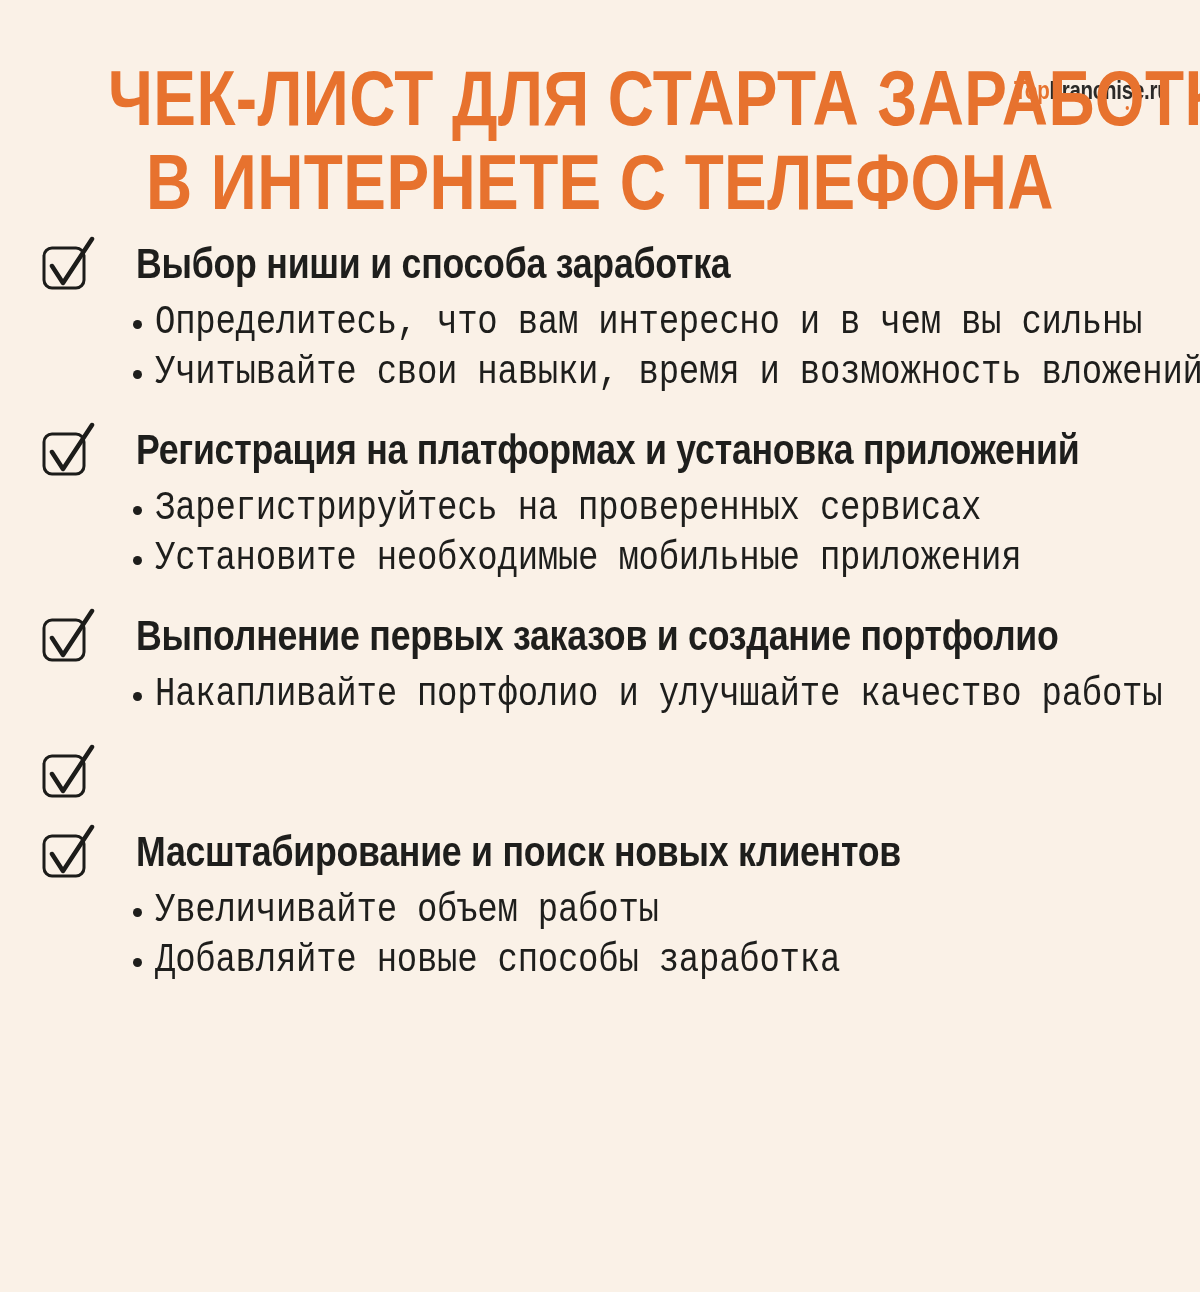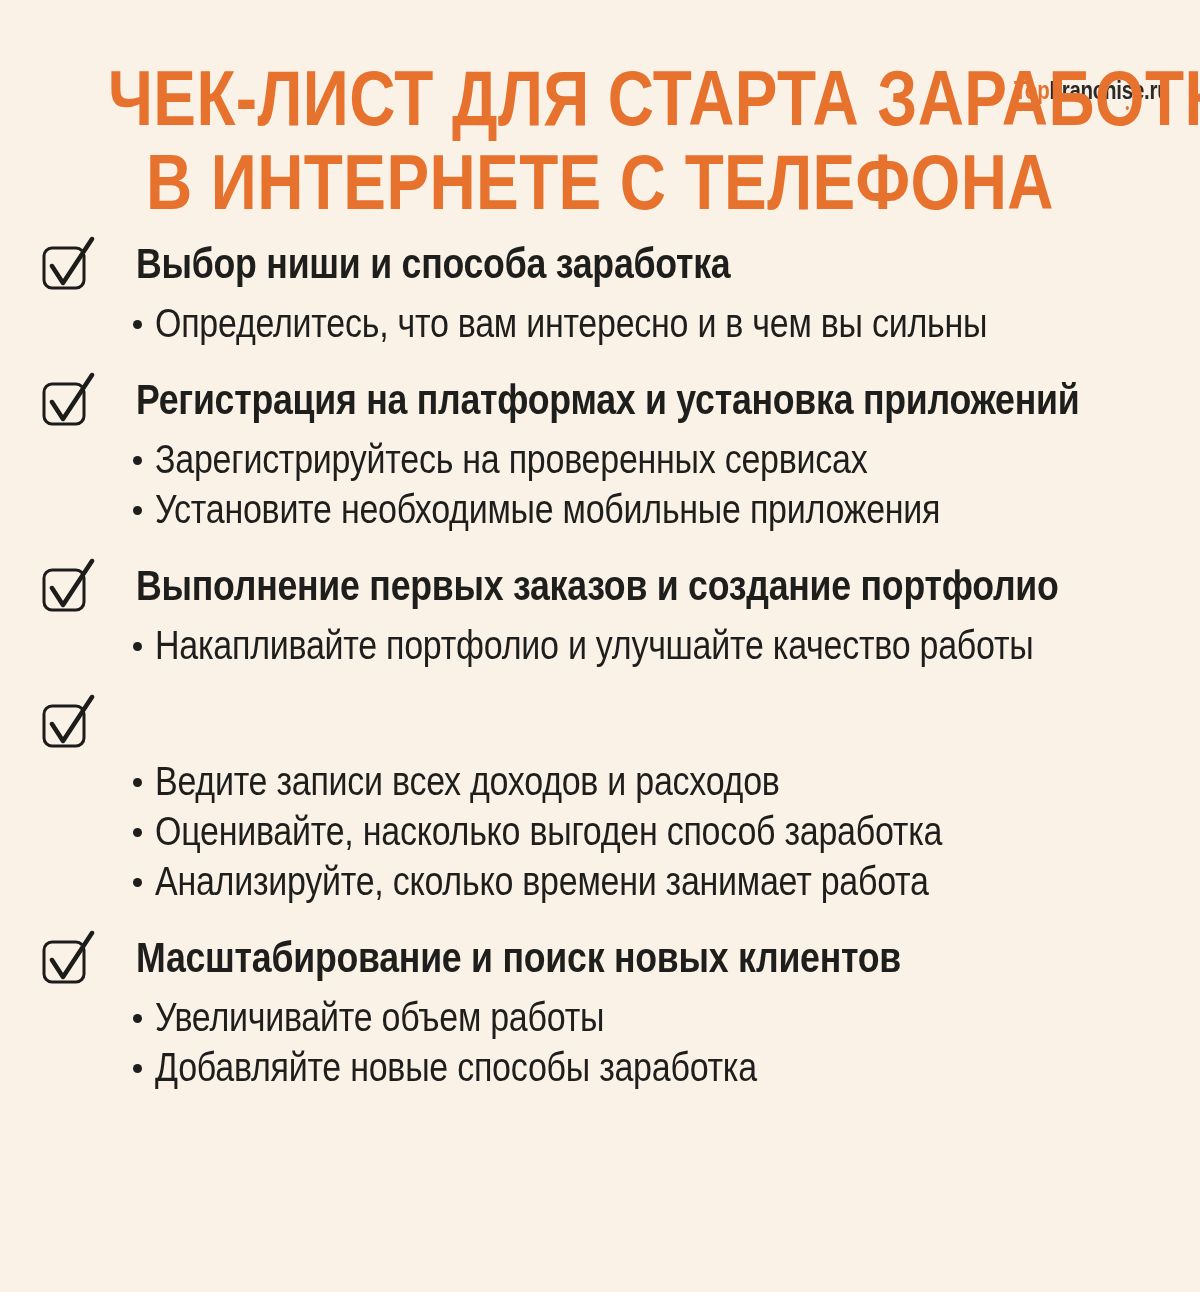--- a/index.html
+++ b/index.html
@@ -83,20 +83,21 @@
     letter-spacing: -0.3px;
   }
   .bullets { list-style: none; margin: 0; padding: 0 0 0 93px; }
   .bullet {
     display: flex;
     align-items: center;
     gap: 13px;
     font-size: 40px;
     line-height: 50px;
     height: 50px;
+    font-family: Liberation Mono, monospace;
   }
   .dot {
     width: 9px;
     height: 9px;
     border-radius: 50%;
     background: #1e1e1c;
     flex: 0 0 auto;
     margin-top: 3px;
   }
 </style>
@@ -122,20 +123,24 @@
           <path d="M12 30 L23 47 L52 3" stroke="#1c1c1a" stroke-width="4.5" stroke-linecap="round" stroke-linejoin="round"></path>
         </svg>
       </span>
       <h2 class="section-title"><span class="cond">Выбор ниши и способа заработка</span></h2>
     </div>
     <ul class="bullets">
       <li class="bullet">
           <span class="dot"></span>
           <span class="cond">Определитесь, что вам интересно и в чем вы сильны</span>
         </li>
+      <li class="bullet">
+          <span class="dot"></span>
+          <span class="cond">Учитывайте свои навыки, время и возможность вложений</span>
+        </li>
     </ul>
   </section>
 
   <section class="section">
     <div class="section-header">
       <span class="checkbox">
         <svg viewBox="0 0 60 56" fill="none">
           <rect x="4" y="12" width="40" height="40" rx="8" stroke="#1c1c1a" stroke-width="3"></rect>
           <path d="M12 30 L23 47 L52 3" stroke="#1c1c1a" stroke-width="4.5" stroke-linecap="round" stroke-linejoin="round"></path>
         </svg>
@@ -174,34 +179,20 @@
 
   <section class="section">
     <div class="section-header">
       <span class="checkbox">
         <svg viewBox="0 0 60 56" fill="none">
           <rect x="4" y="12" width="40" height="40" rx="8" stroke="#1c1c1a" stroke-width="3"></rect>
           <path d="M12 30 L23 47 L52 3" stroke="#1c1c1a" stroke-width="4.5" stroke-linecap="round" stroke-linejoin="round"></path>
         </svg>
       </span>
     </div>
-    <ul class="bullets">
-      <li class="bullet">
-          <span class="dot"></span>
-          <span class="cond">Ведите записи всех доходов и расходов</span>
-        </li>
-      <li class="bullet">
-          <span class="dot"></span>
-          <span class="cond">Оценивайте, насколько выгоден способ заработка</span>
-        </li>
-      <li class="bullet">
-          <span class="dot"></span>
-          <span class="cond">Анализируйте, сколько времени занимает работа</span>
-        </li>
-    </ul>
   </section>
 
   <section class="section">
     <div class="section-header">
       <span class="checkbox">
         <svg viewBox="0 0 60 56" fill="none">
           <rect x="4" y="12" width="40" height="40" rx="8" stroke="#1c1c1a" stroke-width="3"></rect>
           <path d="M12 30 L23 47 L52 3" stroke="#1c1c1a" stroke-width="4.5" stroke-linecap="round" stroke-linejoin="round"></path>
         </svg>
       </span>

